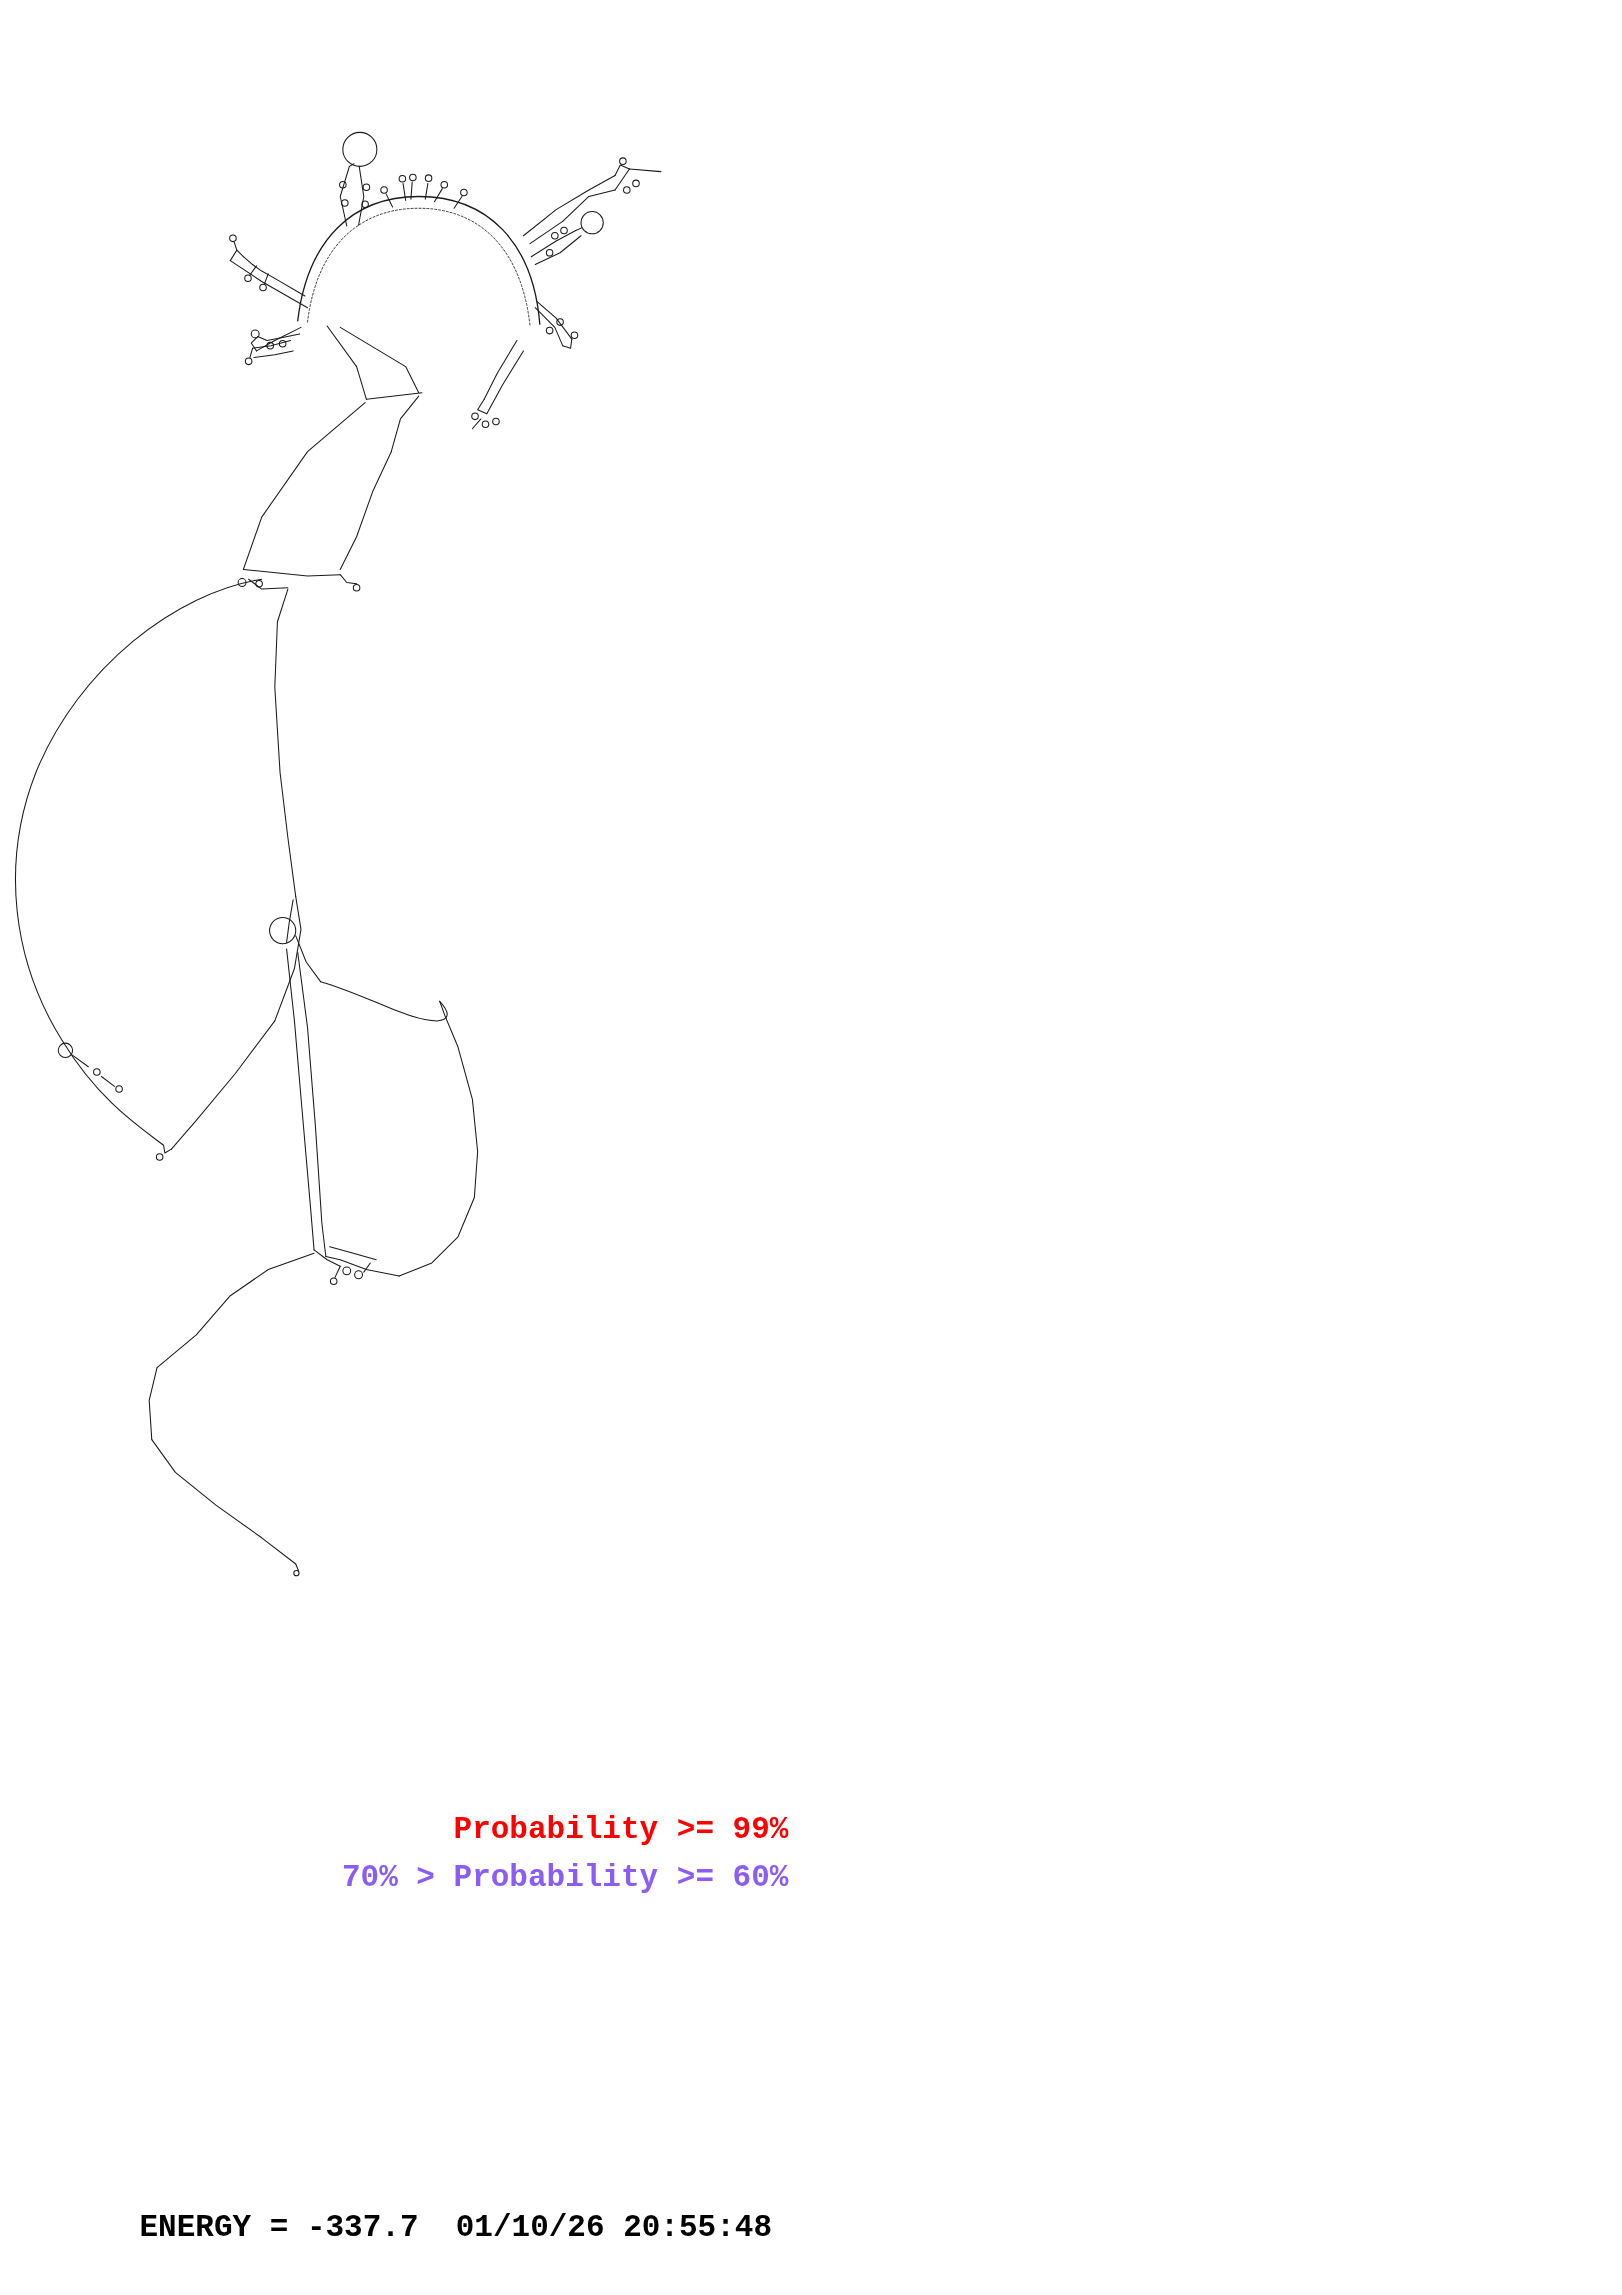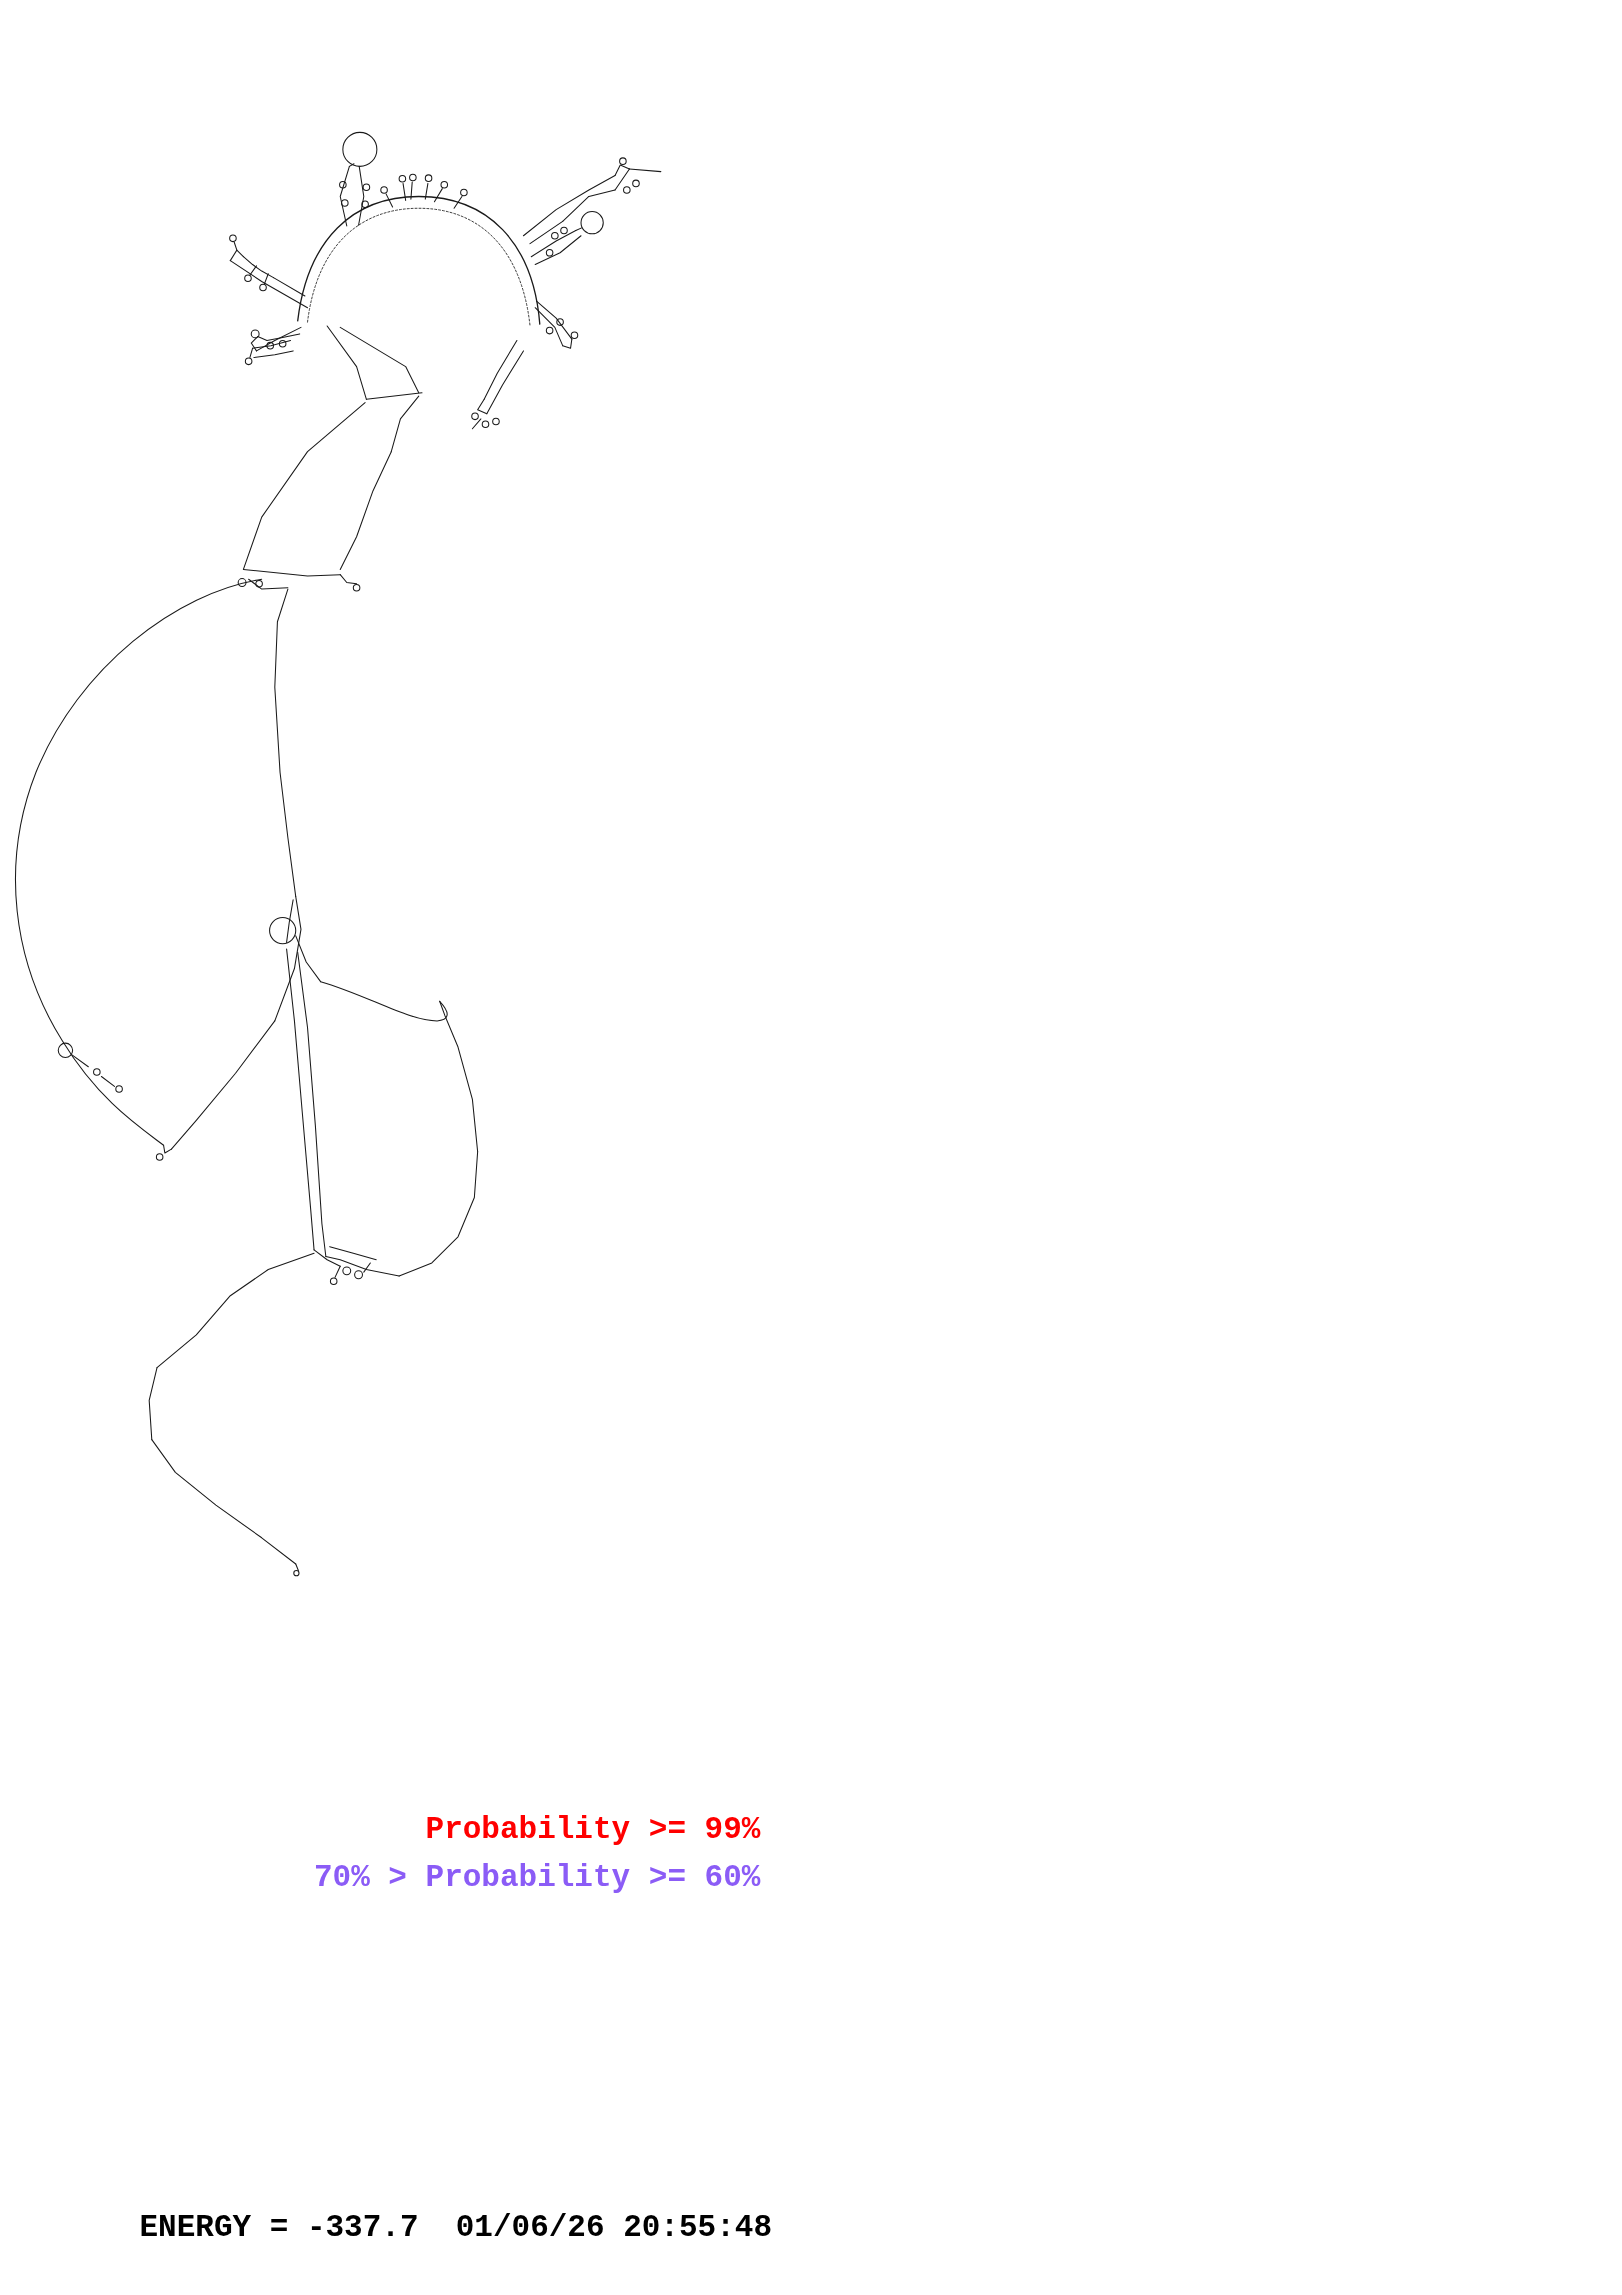--- a/index.html
+++ b/index.html
@@ -16,23 +16,24 @@
   }
   #structure-plot {
     position: absolute;
     left: 0;
     top: 0;
     width: 1622px;
     height: 1767px;
   }
   #legend {
     position: absolute;
-    left: 8px;
+    left: 0;
     top: 1806px;
     width: 772px;
+    padding-left: 36px;
   }
   .legend-row {
     font-family: "Liberation Mono", monospace;
     font-size: 31px;
     font-weight: bold;
     letter-spacing: 0px;
     text-align: right;
     line-height: 48px;
     white-space: pre;
     padding-right: 19.6px;
@@ -194,15 +195,15 @@
     </g>
   </svg>
 </div>
 
 <div id="legend">
   <div class="legend-row" style="color:#ff0000">Probability &gt;= 99%</div>
   <div class="legend-row" style="color:#8b5cf6">70% &gt; Probability &gt;= 60%</div>
 </div>
 
 <div id="footer-row">
-  <span id="energy-line">ENERGY = -337.7  01/06/26 20:55:48</span>
+  <span id="energy-line">ENERGY = -337.7  01/10/26 20:55:48</span>
 </div>
 
 
 </body></html>

